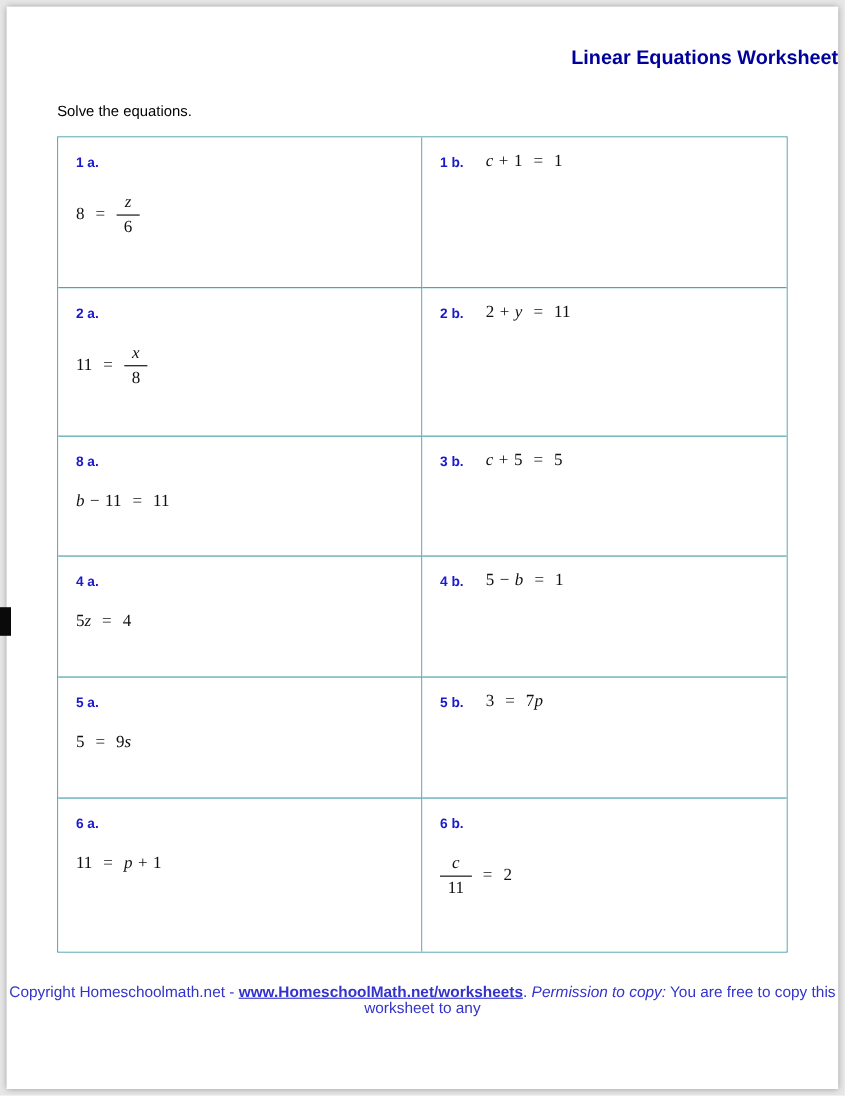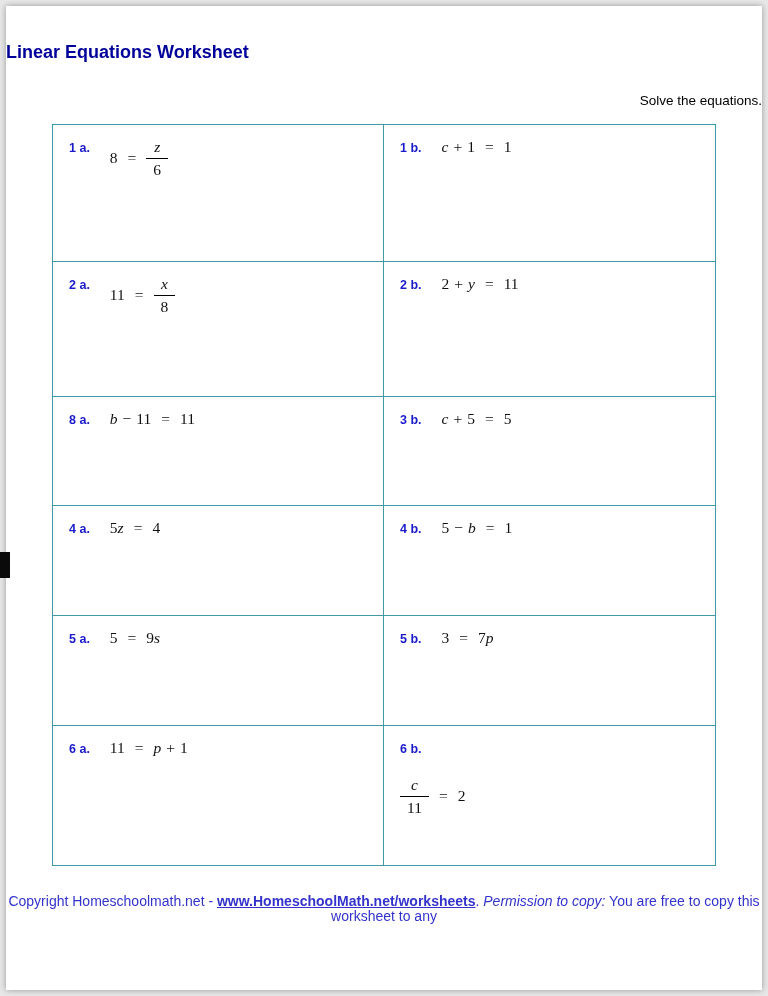--- a/index.html
+++ b/index.html
@@ -22,47 +22,46 @@
   }
   .header-row{
     margin:28px 0 0 157px;
     font-size:13px;color:#000;
     white-space:nowrap;
   }
   .header-label{font-weight:bold;}
   .blank-line{color:#000;}
   .date-group{margin-left:16px;}
   .worksheet-title{
-    text-align:left;
+    text-align:right;
     margin-top:36px;
     font-size:18px;
     font-weight:bold;
     color:#00009a;
   }
   .instruction{
     margin:30px 0 0 46px;
     font-size:13.5px;
     color:#000;
-    text-align:right;
   }
   .problems-table{
     margin:16px 46px 0 46px;
     display:grid;
     grid-template-columns:1fr 1fr;
     border:1px solid #3f9aa5;
   }
   .cell{
     box-sizing:border-box;
     display:flex;
     align-items:flex-start;
     gap:20px;
     padding:13px 0 0 16px;
     background:#fff;
   }
-  .cell.left{border-right:1px solid #3f9aa5;}
+  .cell.left{border-right:1px solid #3f9aa5;flex-direction:column;}
   .cell.bt{border-top:1px solid #3f9aa5;}
   .plabel{
     color:#1a1acc;
     font-weight:bold;
     font-size:12.5px;
     margin-top:3px;
     white-space:nowrap;
   }
   .equation{
     display:flex;

